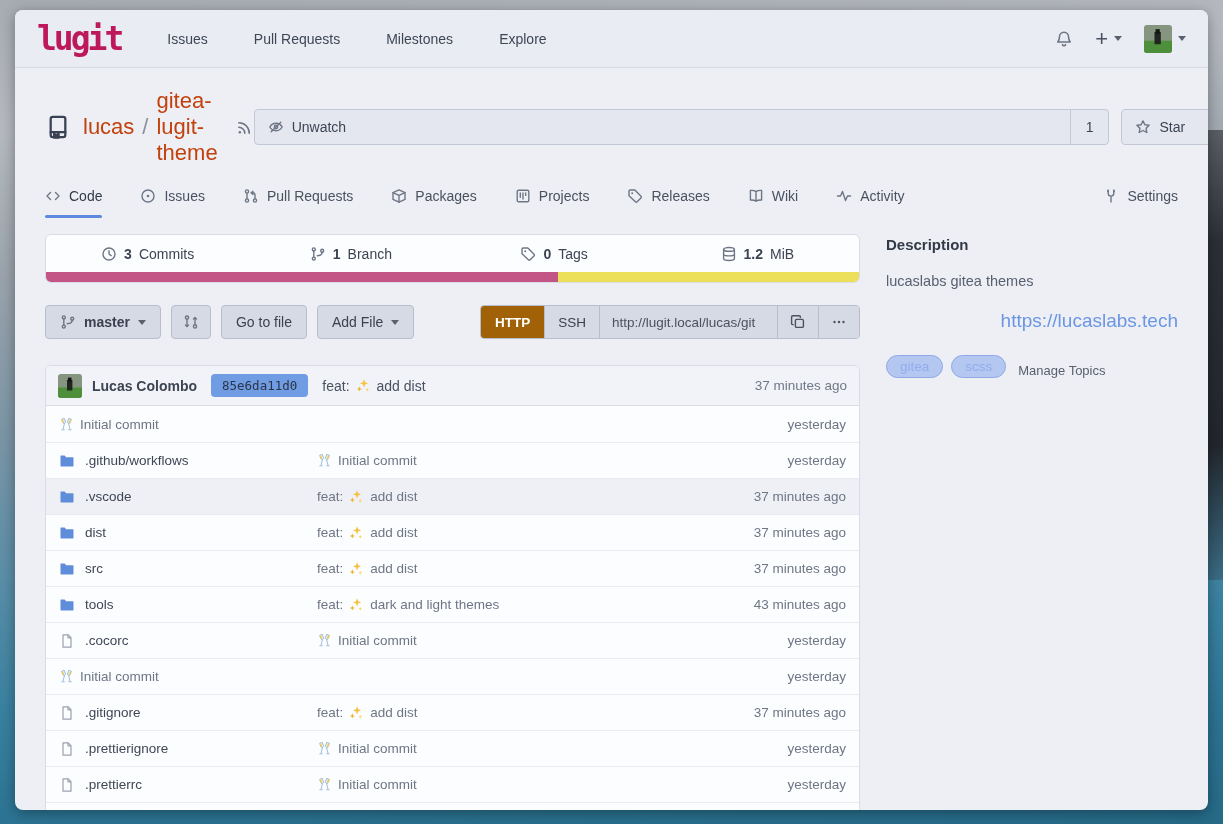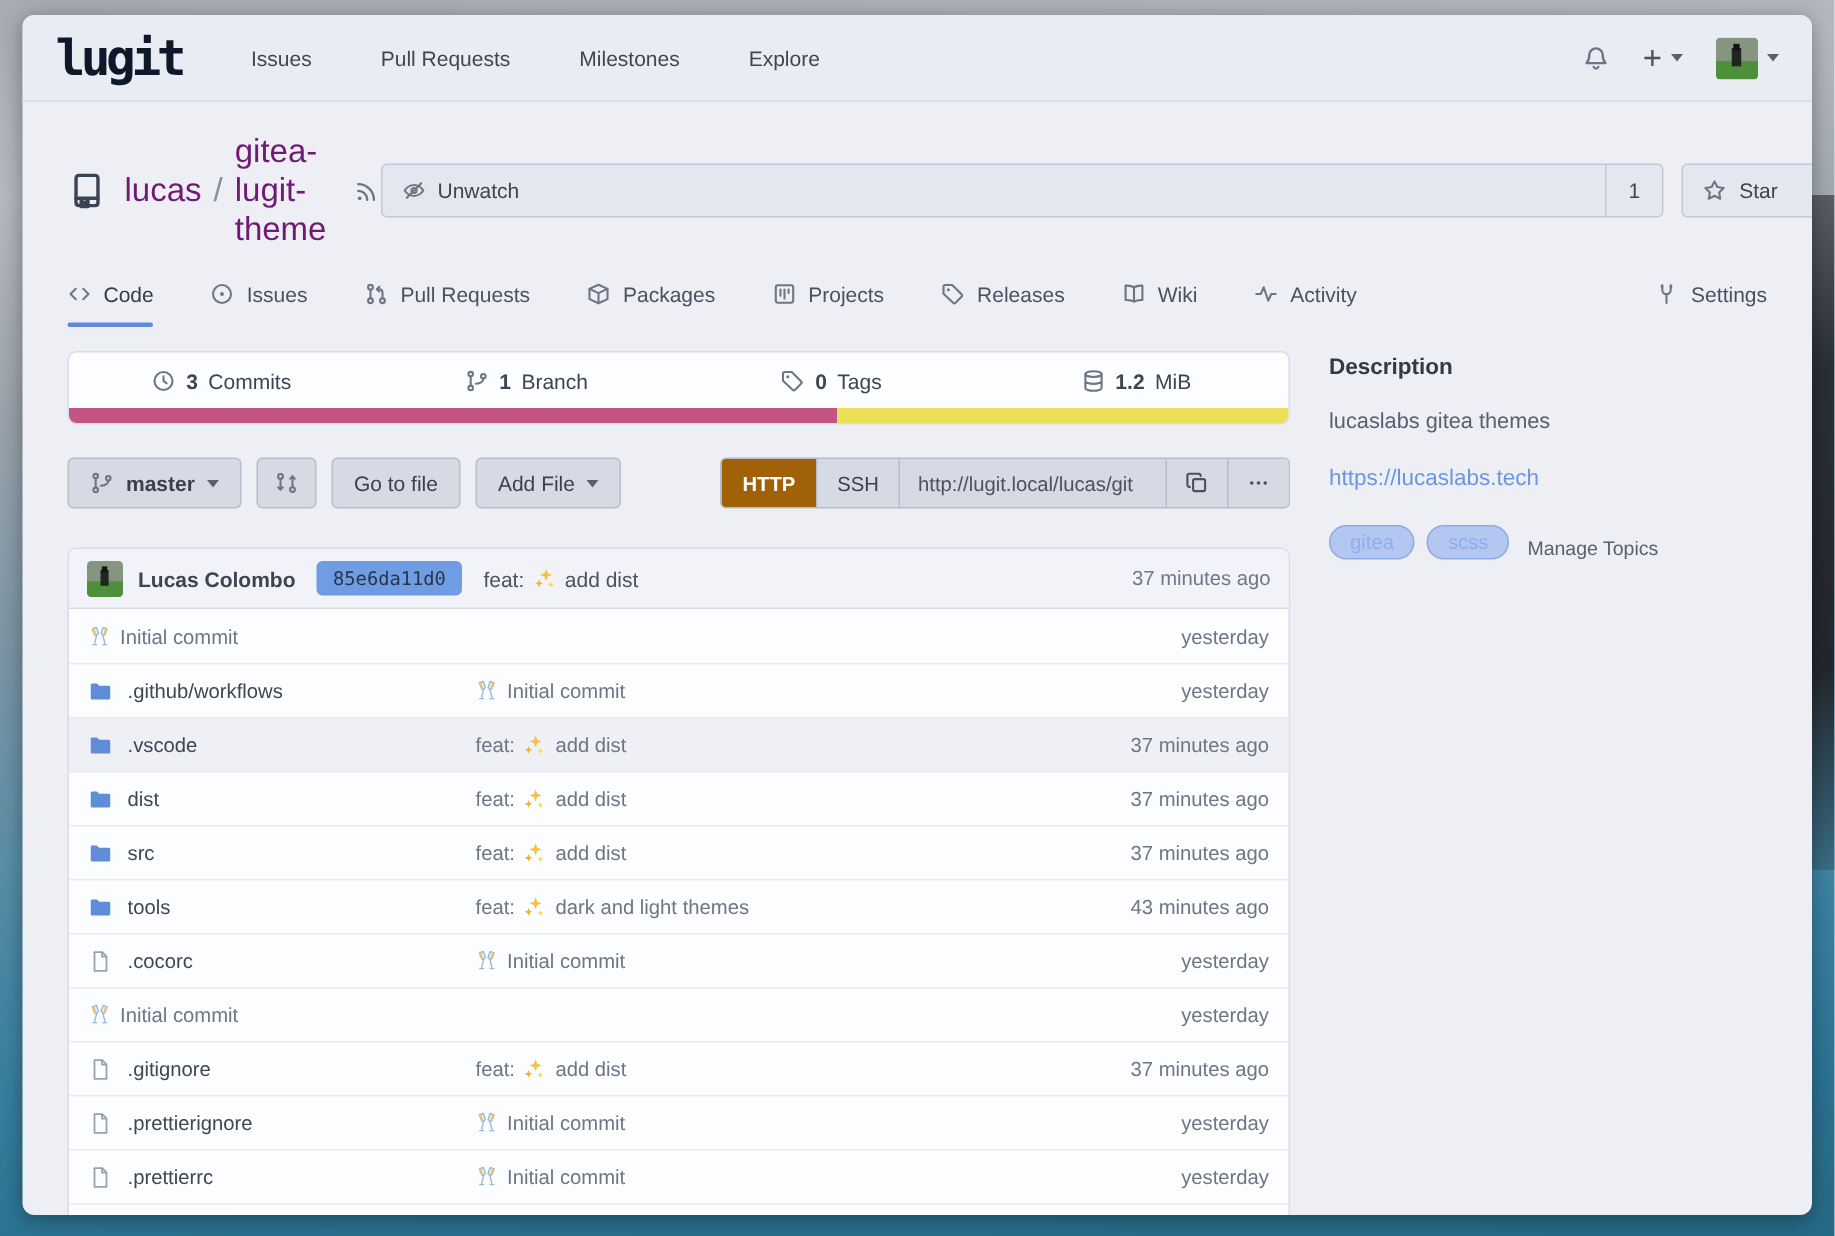--- a/index.html
+++ b/index.html
@@ -19,38 +19,38 @@
     box-shadow:0 3px 14px rgba(0,0,0,.35); z-index:2;
   }
   svg { display:block; }
   .ico { display:inline-flex; align-items:center; justify-content:center; color:#6e7685; }
   .ico svg { width:16px; height:16px; }
 
   
   .navbar { height:58px; display:flex; align-items:center; padding:0 22px;
     background:#e9ecf3; border-bottom:1px solid #d6d9e2; }
   .logo { font-family:"DejaVu Sans Mono", monospace; font-weight:bold; font-size:33px;
-    color:#0f172a; letter-spacing:-3px; margin-right:46px; cursor:pointer;text-align:right; }
+    color:#be185d; letter-spacing:-3px; margin-right:46px; cursor:pointer;text-align:right; }
   .nav-links { display:flex; gap:46px; }
   .nav-links a { color:#3f4654; font-size:14px; text-decoration:none; cursor:pointer; }
   .nav-right { margin-left:auto; display:flex; align-items:center; gap:22px; }
   .nav-right .ico svg { width:18px; height:18px; }
   .plus-wrap,.avatar-wrap { display:flex; align-items:center; gap:6px; cursor:pointer; }
   .plus { font-size:22px; color:#4a5160; font-weight:normal; line-height:1; }
   .caret { width:0; height:0; border-left:4px solid transparent; border-right:4px solid transparent;
     border-top:5px solid #5a606e; }
   .avatar { width:28px; height:28px; border-radius:3px; overflow:hidden; }
   .avatar svg { width:100%; height:100%; }
 
   
   .repo-header { display:flex; align-items:center; padding:20px 30px 8px; }
   .repo-icon { color:#3b4254; margin-right:12px; }
   .repo-icon svg { width:26px; height:26px; }
   .repo-title { font-size:22px; display:flex; align-items:center; gap:8px; }
-  .repo-title a { color:#701a75; text-decoration:none; cursor:pointer; }
+  .repo-title a { color:#c2410c; text-decoration:none; cursor:pointer; }
   .repo-title .sep { color:#8a909c; }
   .rss { margin-left:10px; color:#6e7685; cursor:pointer; }
   .rss svg { width:18px; height:18px; }
   .repo-actions { margin-left:auto; display:flex; gap:12px; }
   .hbtn { display:flex; height:36px; border:1px solid #c3c8d6; border-radius:4px;
     background:#e4e7f0; overflow:hidden; font-size:14px; color:#3d4452; cursor:pointer; }
   .hbtn .main { display:flex; align-items:center; gap:8px; padding:0 13px; }
   .hbtn .count { display:flex; align-items:center; padding:0 15px; border-left:1px solid #c3c8d6; }
 
   
@@ -108,22 +108,22 @@
   .f-left { width:258px; flex:none; display:flex; align-items:center; gap:10px; }
   .f-name { color:#3f4654; text-decoration:none; }
   .f-msg { flex:1; display:flex; align-items:center; gap:6px; color:#6e7685; }
   .f-date { color:#6e7685; }
   .ficon svg { width:16px; height:16px; }
 
   
   .sidebar { flex:1; padding-top:2px; }
   .sb-title { font-size:15px; font-weight:bold; color:#333a47; margin-bottom:20px; }
   .sb-desc { font-size:14.5px; color:#596070; margin-bottom:21px; }
-  .sb-site { display:block; font-size:15px; color:#6b96e3; text-decoration:none;
-    margin-bottom:23px; cursor:pointer; }
+  .sb-site { display:block; font-size:19px; color:#6b96e3; text-decoration:none;
+    margin-bottom:23px; cursor:pointer;text-align:right; }
   .topics { display:flex; align-items:flex-end; gap:8px; }
   .pill { background:#b3c7f1; border:1px solid #90a9e6; color:#93adec;
     padding:3px 13px; border-radius:14px; font-size:13.5px; cursor:pointer; }
   .manage { font-size:13px; color:#596070; margin-left:4px; cursor:pointer; }
 </style>
 </head>
 <body>
 
 <div class="page">
 

